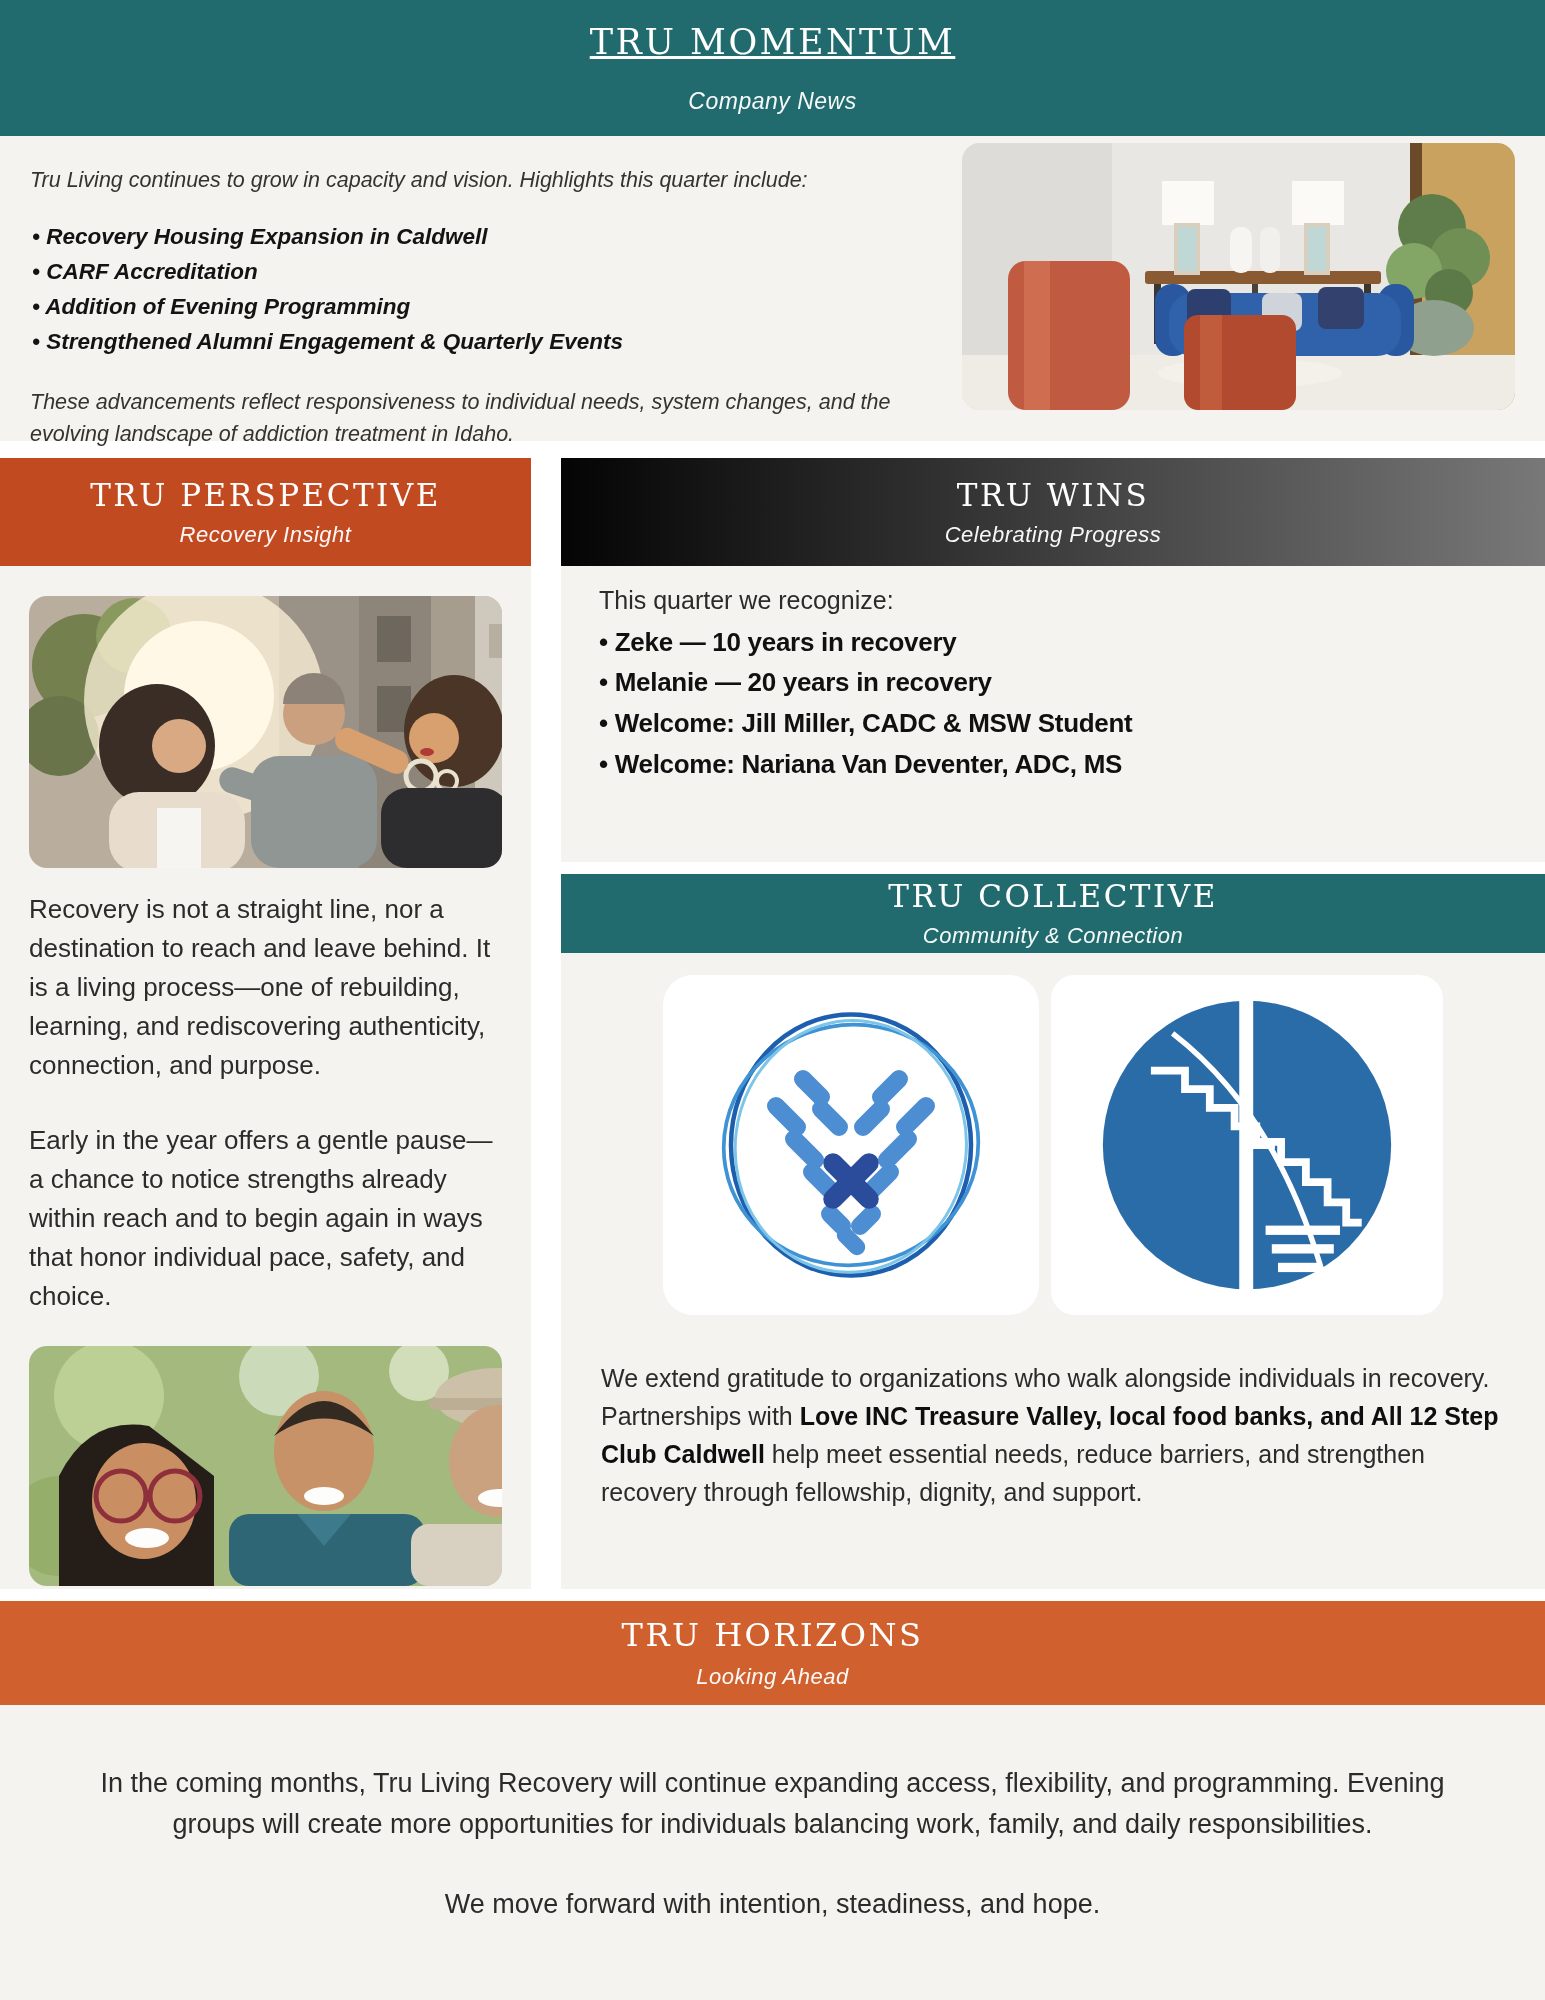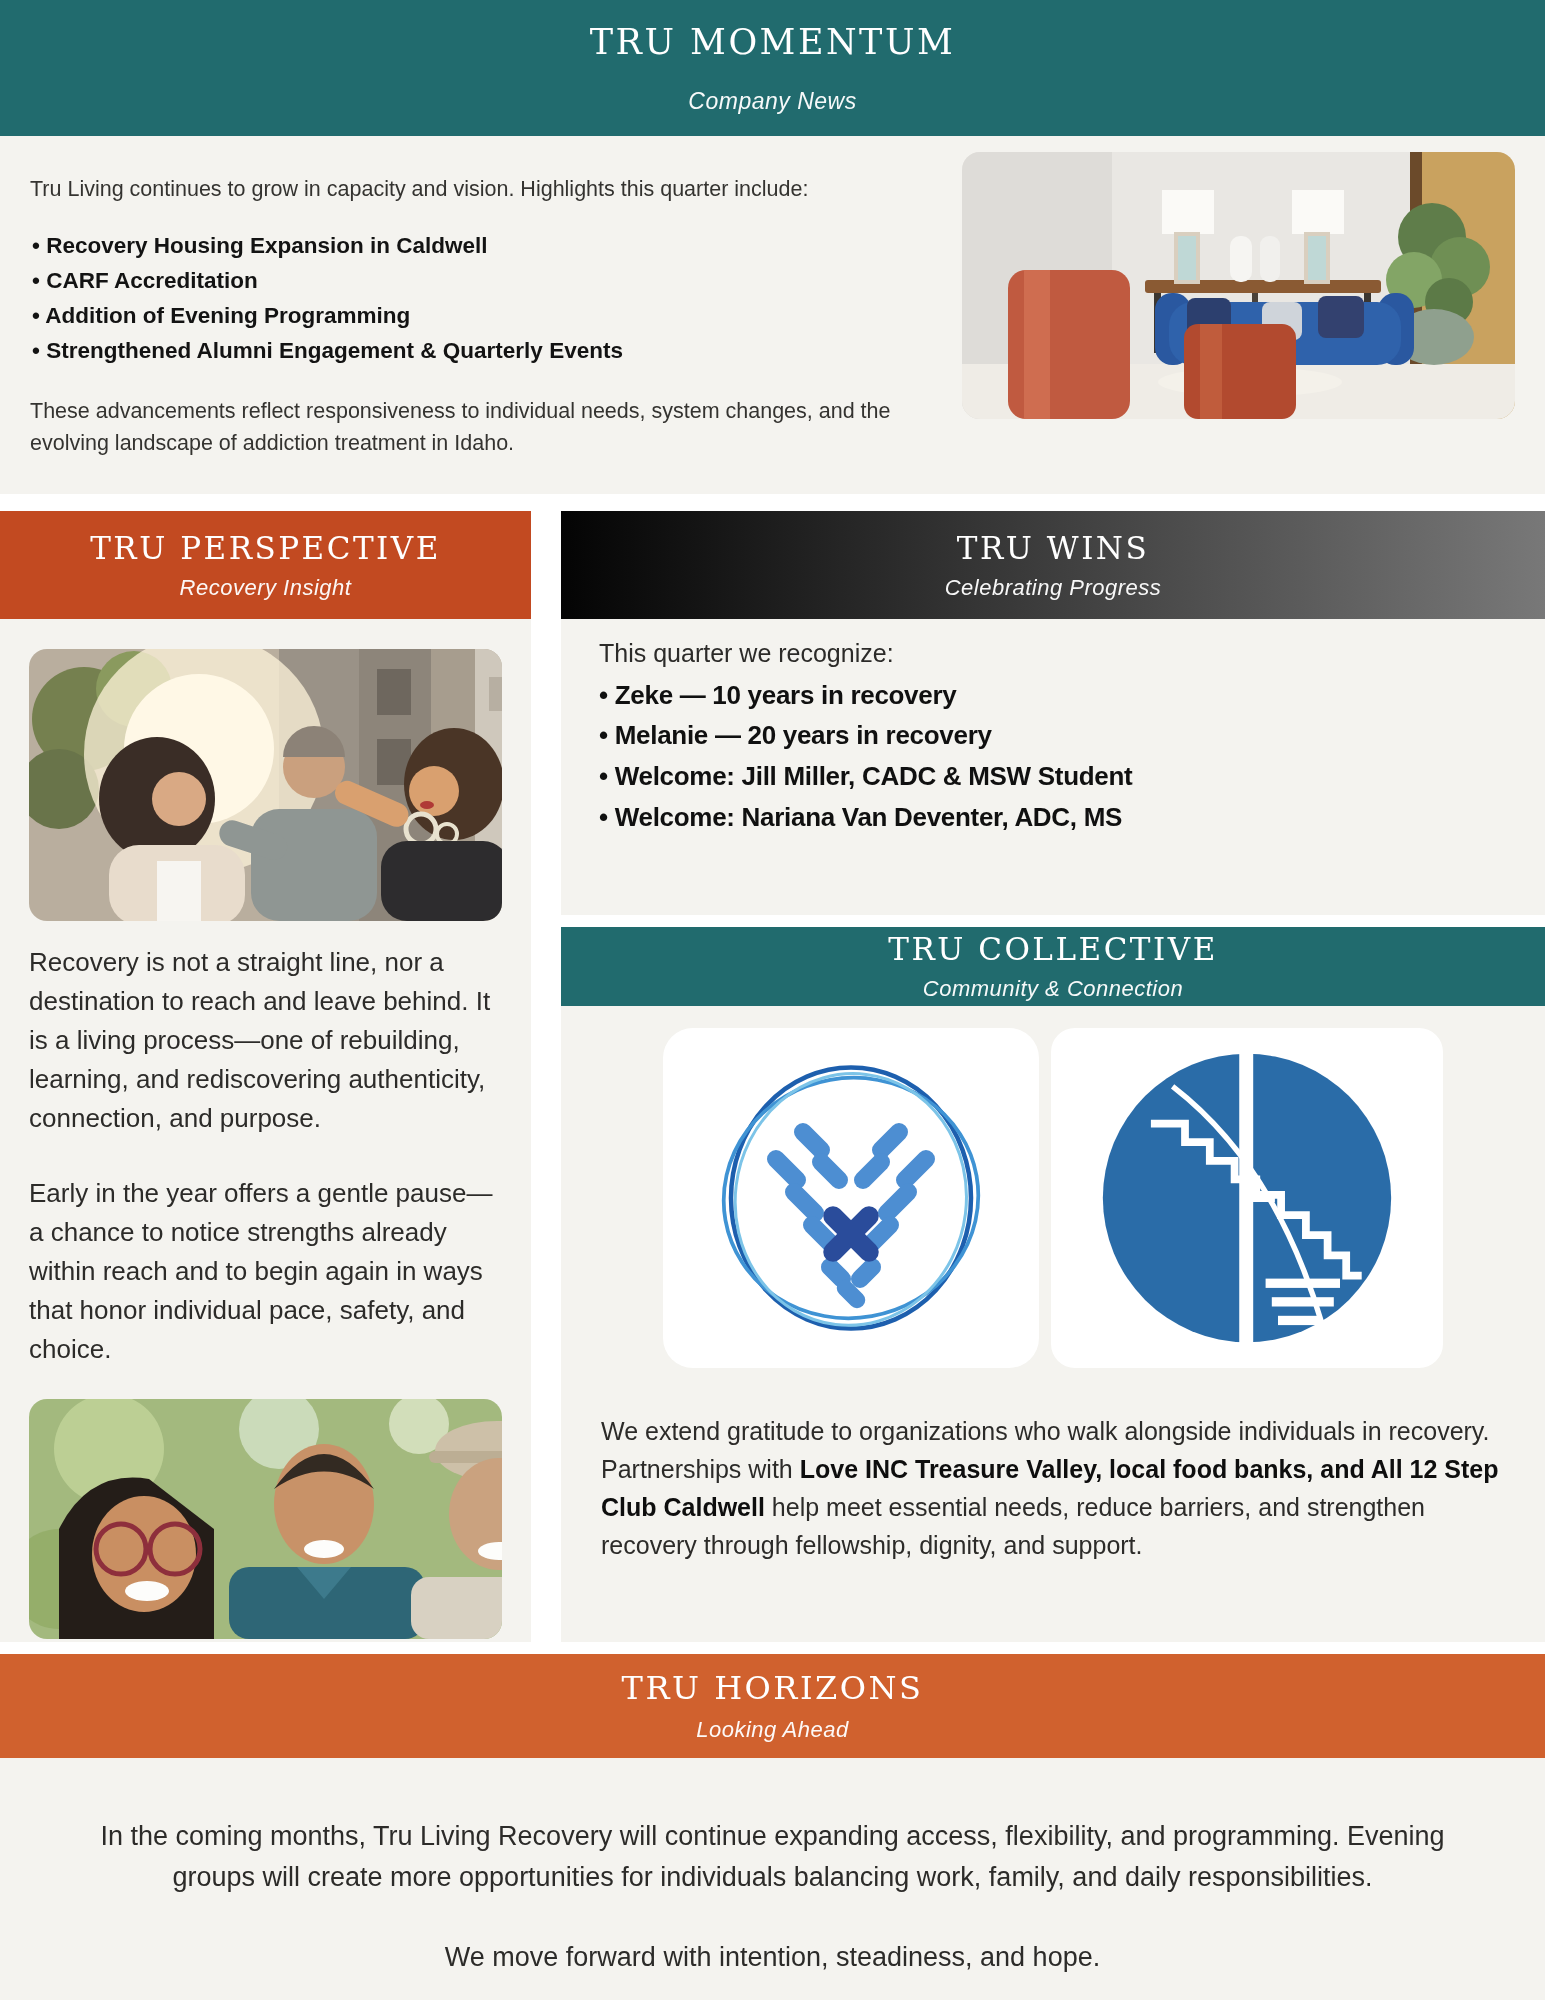--- a/index.html
+++ b/index.html
@@ -6,35 +6,35 @@
   html,body { background:#ffffff; }
   .page {
     position:relative; width:1545px; height:2000px; background:var(--page_bg,#fff);
     font-family:"Liberation Sans", sans-serif; color:#2f2e2c; overflow:hidden;
   }
   
   .banner { display:flex; flex-direction:column; align-items:center; justify-content:center; color:#fff; text-align:center; }
   .banner .b-title { font-family:"DejaVu Serif", serif; font-weight:400; letter-spacing:2.5px; }
   .banner .b-sub { font-weight:400; letter-spacing:.5px; opacity:.96;font-style:italic; }
   .banner-top { height:136px; background:var(--teal,#216b6e); }
-  .banner-top .b-title { font-size:35px; margin-bottom:26px; }
+  .banner-top .b-title { font-size:35px; margin-bottom:26px;text-decoration:underline; }
   .banner-top .b-sub { font-size:23px; }
   .col-banner { height:108px; }
   .col-banner .b-title { font-size:31px; margin-bottom:9px; }
   .col-banner .b-sub { font-size:22px; }
   .banner-perspective { background:var(--orange,#c24a21); }
   .banner-wins { background:linear-gradient(90deg, var(--gradient_start,#040404) 0%, var(--gradient_end,#787878) 100%); }
   .banner-collective { height:79px; background:var(--teal,#216b6e); }
   .banner-collective .b-title { font-size:31px; margin-bottom:9px; }
   .banner-collective .b-sub { font-size:22px; }
   .banner-horizons { height:104px; background:var(--orange_light,#d0612e); }
   .banner-horizons .b-title { font-size:32px; margin-bottom:10px; }
   .banner-horizons .b-sub { font-size:22px; }
   
-  .top-block { height:358px; background:var(--section_bg,#f4f3ef); display:flex; padding:9px 30px; }
+  .top-block { height:305px; background:var(--section_bg,#f4f3ef); display:flex; padding:0 30px;font-style:italic; }
   .top-text { width:905px; padding-top:28px; font-size:21.5px; line-height:1.5; color:#343330; }
   .top-bullets { list-style:none; margin:24px 0 0 2px; }
   .top-bullets li { font-size:22.5px; font-weight:700; color:#131313; line-height:1.55; }
   .top-bullets li::before { content:"• "; font-weight:700; }
   .top-outro { margin-top:26px; }
   .top-photo { margin-left:auto; margin-top:7px; width:553px; height:267px; border-radius:18px; overflow:hidden; flex:none; }
   .spacer17 { height:17px; } .spacer12 { height:12px; }
   
   .columns { display:flex; height:1131px; }
   .col-left { width:531px; display:flex; flex-direction:column; }

